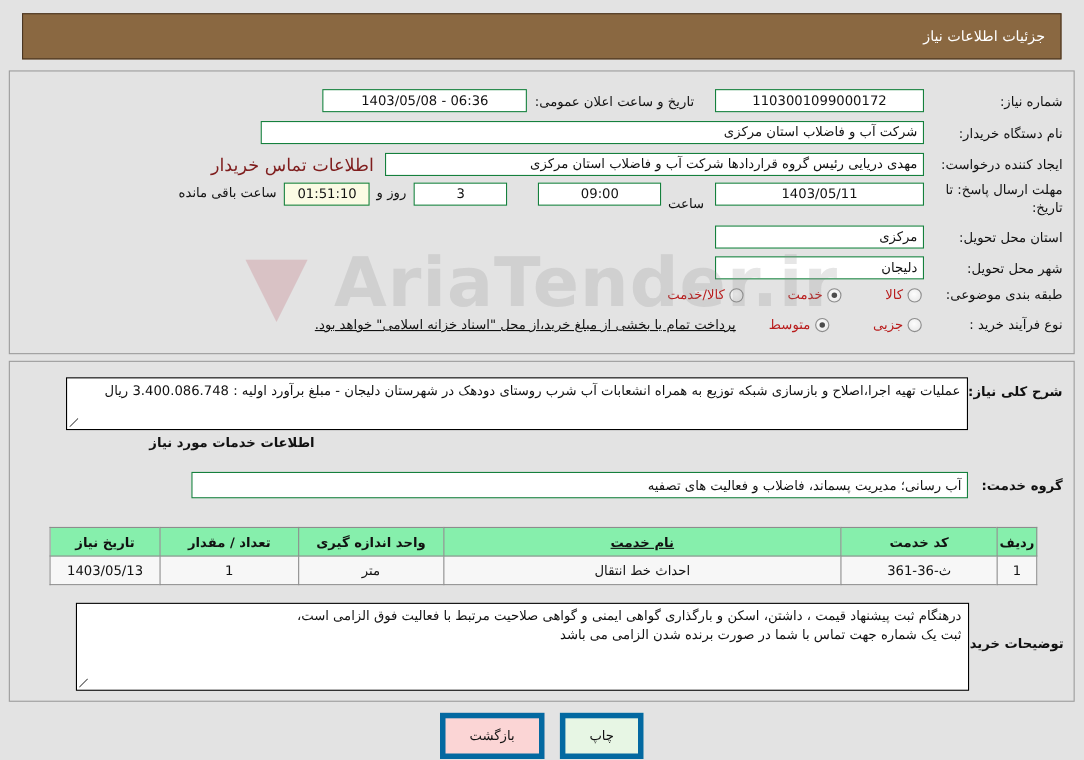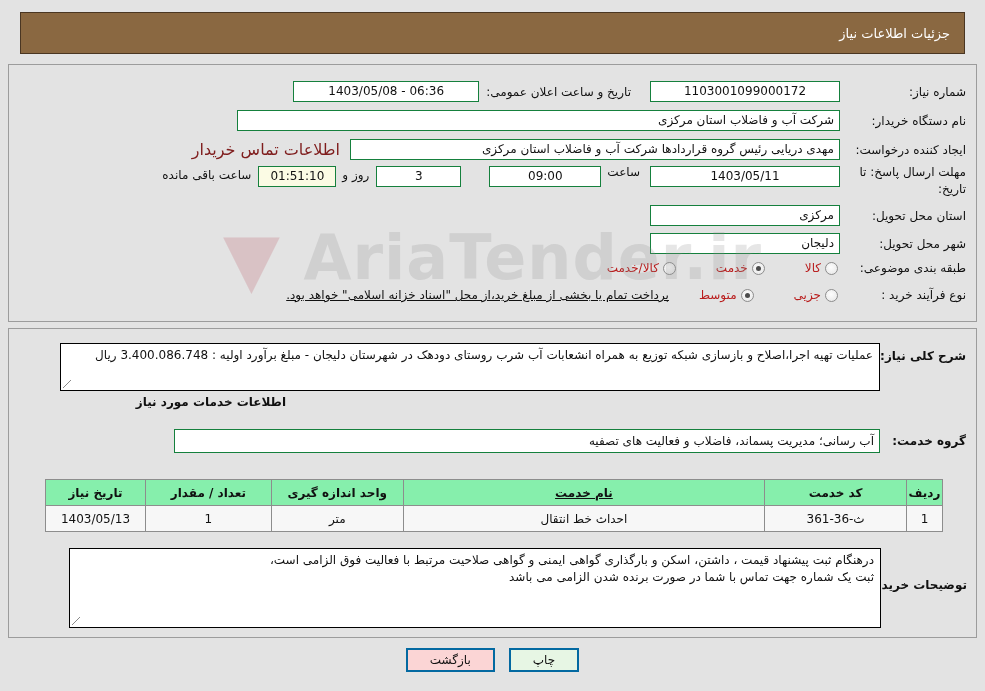--- a/index.html
+++ b/index.html
@@ -184,23 +184,23 @@
     position: absolute;
     left: 0; top: 648px;
     width: 985px;
     display: flex;
     flex-direction: row-reverse;
     justify-content: center;
     gap: 14px;
     direction: rtl;
   }
   .btn {
-    border: 2px solid #0369a1;
-    font-size: 12px;
-    padding: 3px 22px;
+    border: 5px solid #0369a1;
+    font-size: 12px;
+    padding: 9px 22px;
     cursor: pointer;
     font-family: inherit;
     color: #111;
   }
   .btn-back { background: #fbd5d5; }
   .btn-print { background: #e7f6e4; }
 </style>
 </head>
 <body>
 
@@ -228,21 +228,21 @@
 
     <div class="row" style="right:10px; top:74px;">
       <span class="lbl" style="width:120px;">ایجاد کننده درخواست:</span>
       <span class="fld fld-r" style="width:490px; margin-right:6px;">مهدی دریایی رئیس گروه قراردادها شرکت آب و فاضلاب استان مرکزی</span>
       <a class="link" style="margin-right:10px;" href="#">اطلاعات تماس خریدار</a>
     </div>
 
     <div class="row" style="right:10px; top:99px; align-items:flex-start;">
       <span class="lbl" style="width:120px; white-space:normal; line-height:17px; display:inline-block;">مهلت ارسال پاسخ: تا تاریخ:</span>
       <span class="fld fld-c" style="width:190px; margin-right:6px; margin-top:2px;">1403/05/11</span>
-      <span class="lbl" style="margin-right:10px; margin-top:1px;">ساعت</span>
+      <span class="lbl" style="margin-right:10px; margin-top:14px;">ساعت</span>
       <span class="fld fld-c" style="width:112px; margin-right:6px; margin-top:2px;">09:00</span>
       <span class="fld fld-c" style="width:85px; margin-right:28px; margin-top:2px;">3</span>
       <span class="lbl" style="margin-right:7px; margin-top:4px;">روز و</span>
       <span class="fld fld-c fld-yellow" style="width:78px; margin-right:6px; margin-top:2px;">01:51:10</span>
       <span class="lbl" style="margin-right:7px; margin-top:4px;">ساعت باقی مانده</span>
     </div>
 
     <div class="row" style="right:10px; top:140px;">
       <span class="lbl" style="width:120px;">استان محل تحویل:</span>
       <span class="fld fld-r" style="width:190px; margin-right:6px;">مرکزی</span>

